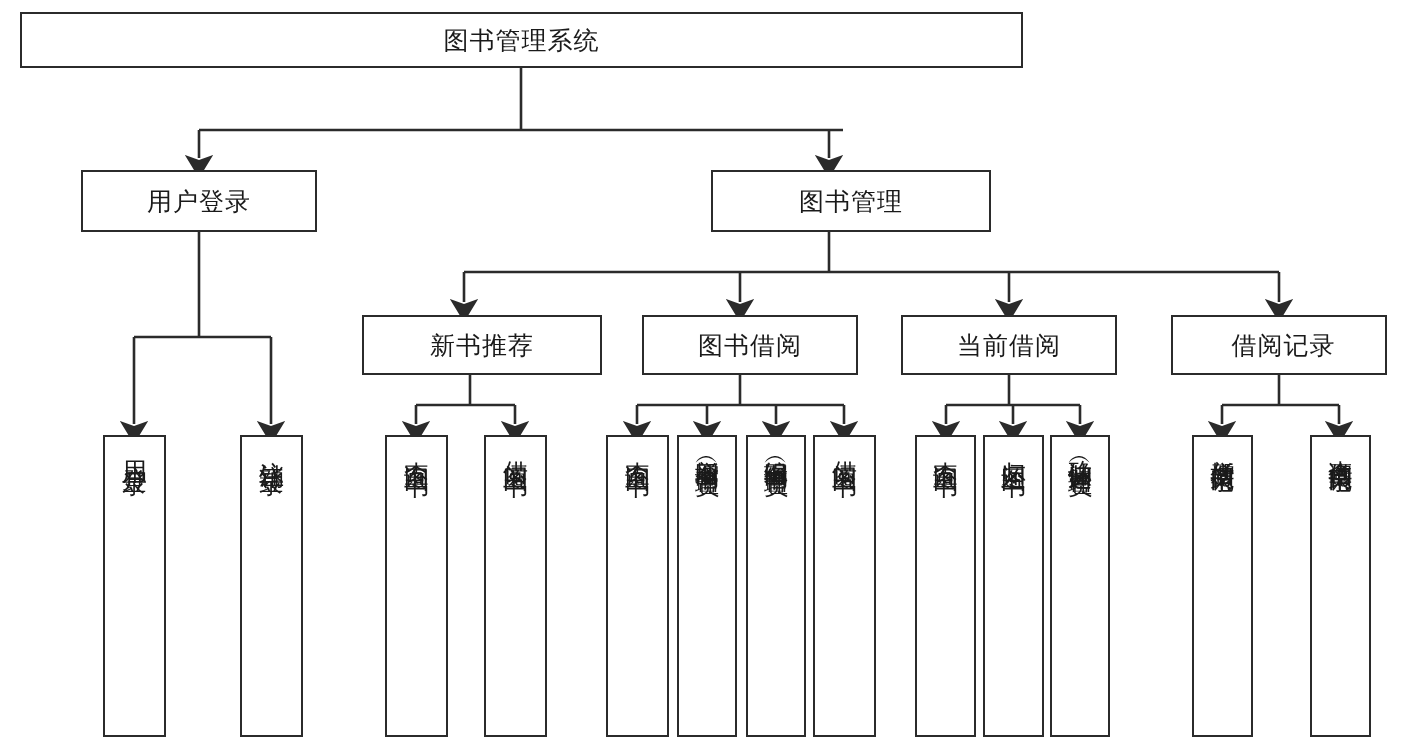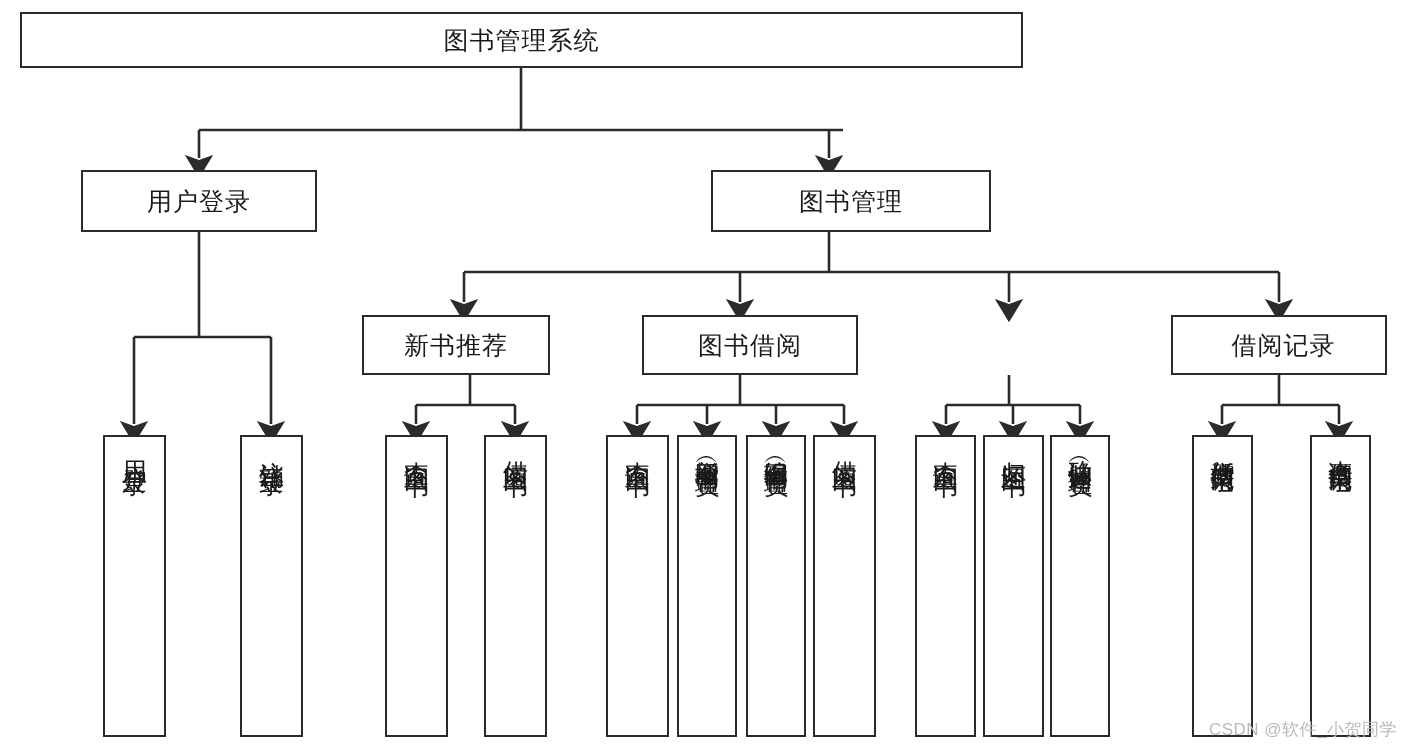--- a/index.html
+++ b/index.html
@@ -130,26 +130,29 @@
     <span class="node-label">图书管理系统</span>
   </div>
 
   <div class="node horiz" style="left:81px; top:170px; width:236px; height:62px;">
     <span class="node-label">用户登录</span>
   </div>
   <div class="node horiz" style="left:711px; top:170px; width:280px; height:62px;">
     <span class="node-label">图书管理</span>
   </div>
 
-  <div class="node horiz" style="left:362px; top:315px; width:188px; height:60px;">
+  <div class="node horiz" style="left:362px; top:315px; width:240px; height:60px;">
     <span class="node-label">新书推荐</span>
   </div>
   <div class="node horiz" style="left:642px; top:315px; width:216px; height:60px;">
     <span class="node-label">图书借阅</span>
   </div>
+  <div class="node horiz" style="left:901px; top:315px; width:216px; height:60px;">
+    <span class="node-label">当前借阅</span>
+  </div>
   <div class="node horiz" style="left:1171px; top:315px; width:216px; height:60px;padding-left:9px;">
     <span class="node-label">借阅记录</span>
   </div>
 
   <div class="node vert" style="left:103px; top:435px; width:63px; height:302px;">
     <span class="node-label">用户登录</span>
   </div>
   <div class="node vert" style="left:240px; top:435px; width:63px; height:302px;">
     <span class="node-label">注销登录</span>
   </div>
@@ -184,15 +187,14 @@
     <span class="node-label">确认归还（管理员）</span>
   </div>
 
   <div class="node vert tight" style="left:1192px; top:435px; width:61px; height:302px;">
     <span class="node-label">新增借阅记录</span>
   </div>
   <div class="node vert tight" style="left:1310px; top:435px; width:61px; height:302px;">
     <span class="node-label">查询借阅记录</span>
   </div>
 
-  <div class="watermark">CSDN @软件_小贺同学</div>
 
 </div>
 
 </body></html>

